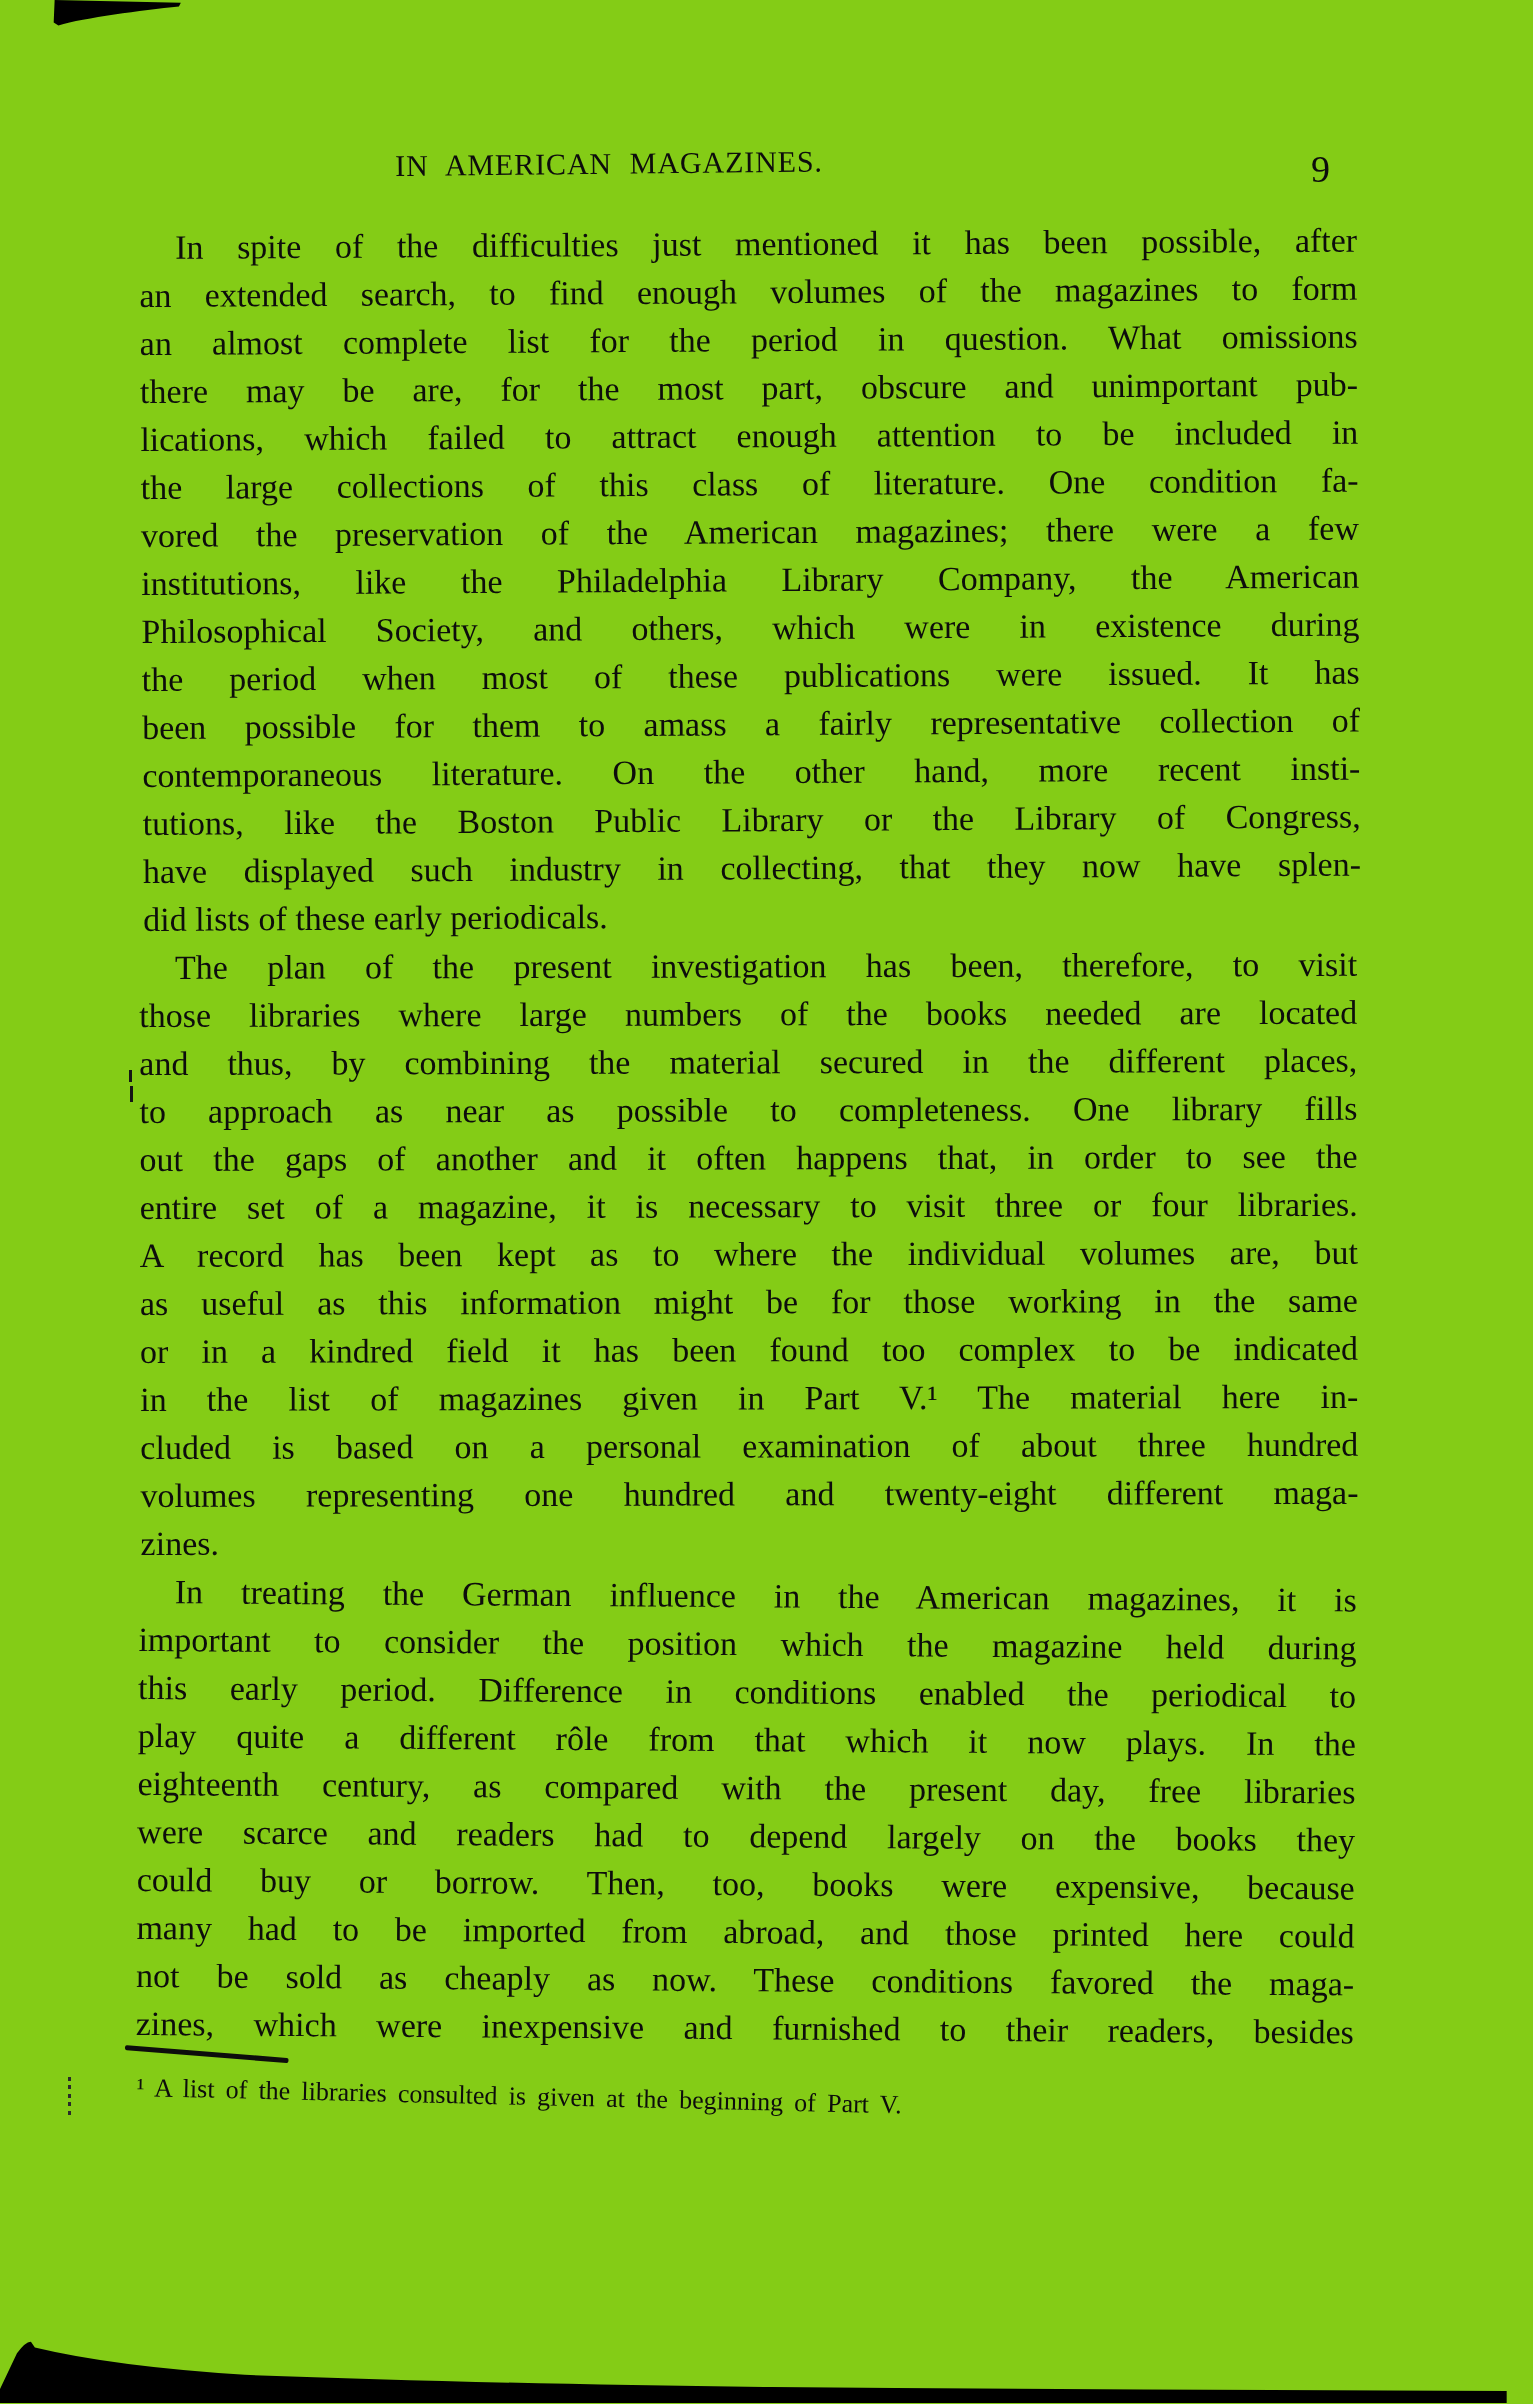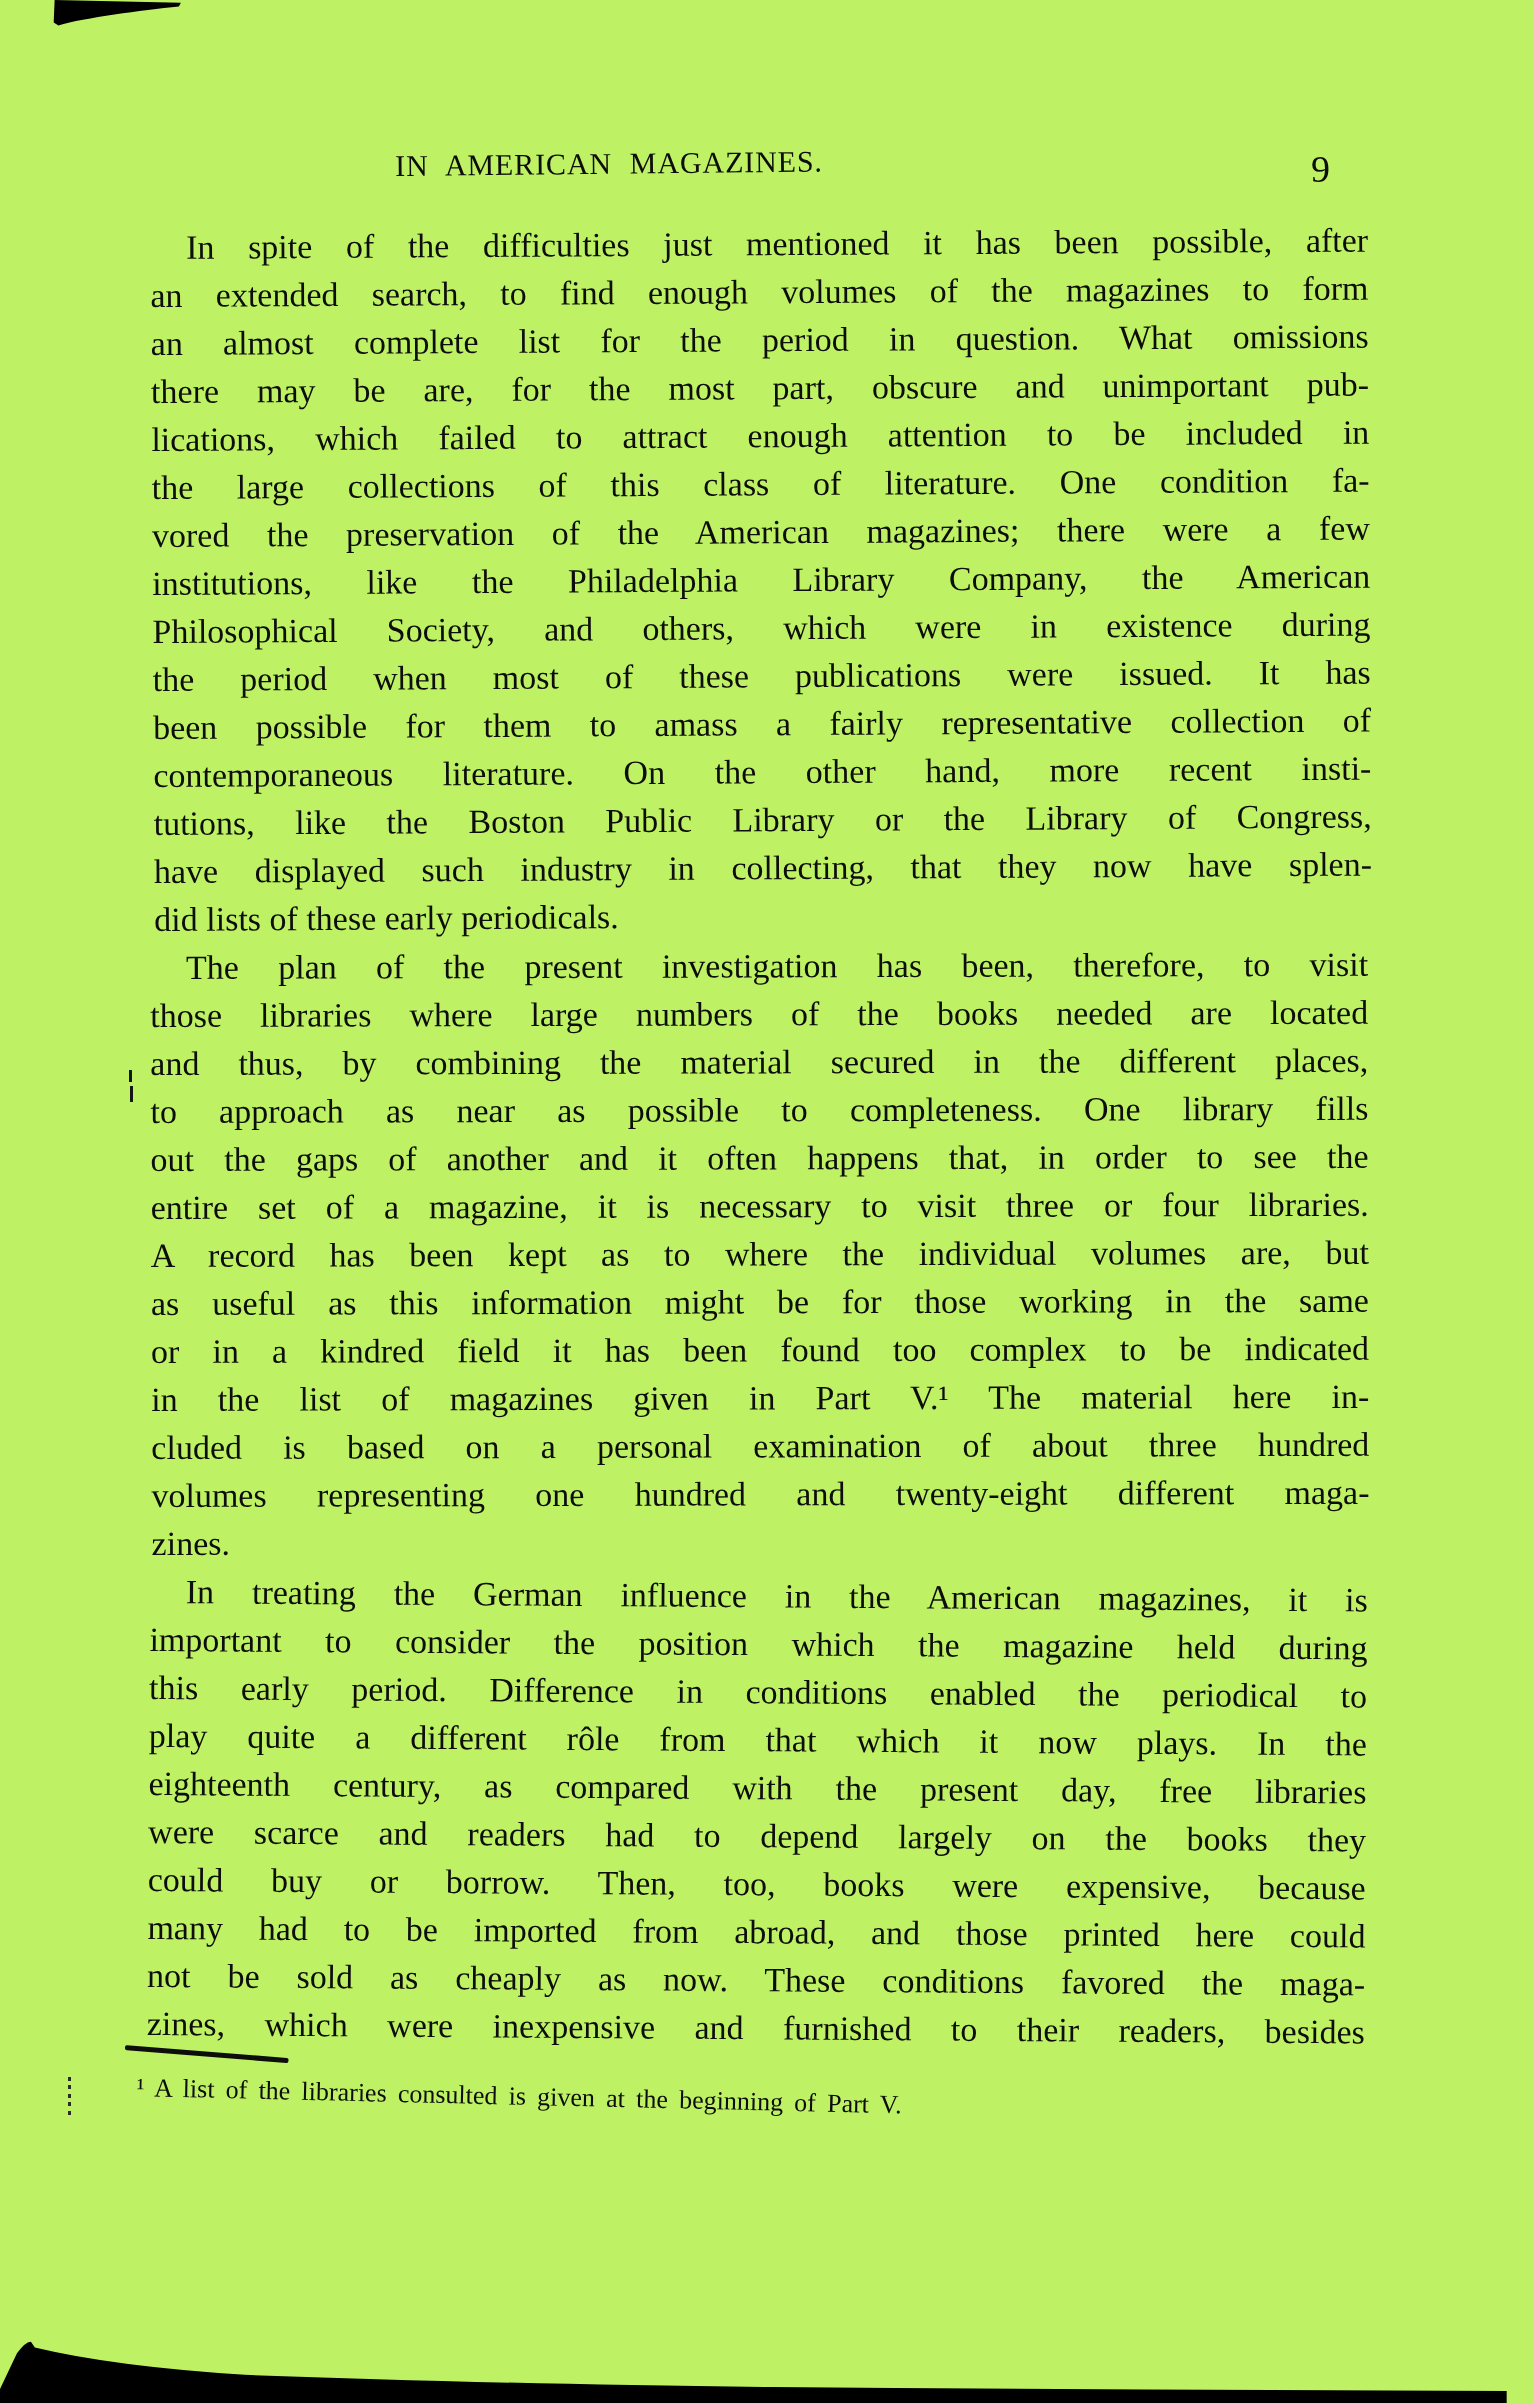--- a/index.html
+++ b/index.html
@@ -4,21 +4,21 @@
 <style>
   html, body {
     margin: 0;
     padding: 0;
     background: #ffffff;
   }
   .page {
     position: relative;
     width: 1534px;
     height: 2405px;
-    background: #bef264;
+    background: #84cc16;
     overflow: hidden;
     font-family: "Liberation Serif", "DejaVu Serif", serif;
     color: #0d0d0c;
   }
   .artifacts {
     position: absolute;
     left: 0; top: 0;
     width: 1534px; height: 2405px;
     pointer-events: none;
   }
@@ -37,21 +37,20 @@
     position: absolute;
     left: 1311px;
     top: 147px;
     font-size: 38px;
   }
   .body-text {
     position: absolute;
     left: 139px;
     top: 224px;
     width: 1218px;
-    margin-left: 11px;
   }
   .para { transform-origin: 0 0; }
   .para:nth-child(1) { transform: rotate(-0.35deg); }
   .para:nth-child(2) { transform: rotate(-0.15deg); }
   .para:nth-child(3) { transform: rotate(0.4deg); }
   .line {
     height: 48px;
     line-height: 48px;
     font-size: 34px;
     text-align: justify;

